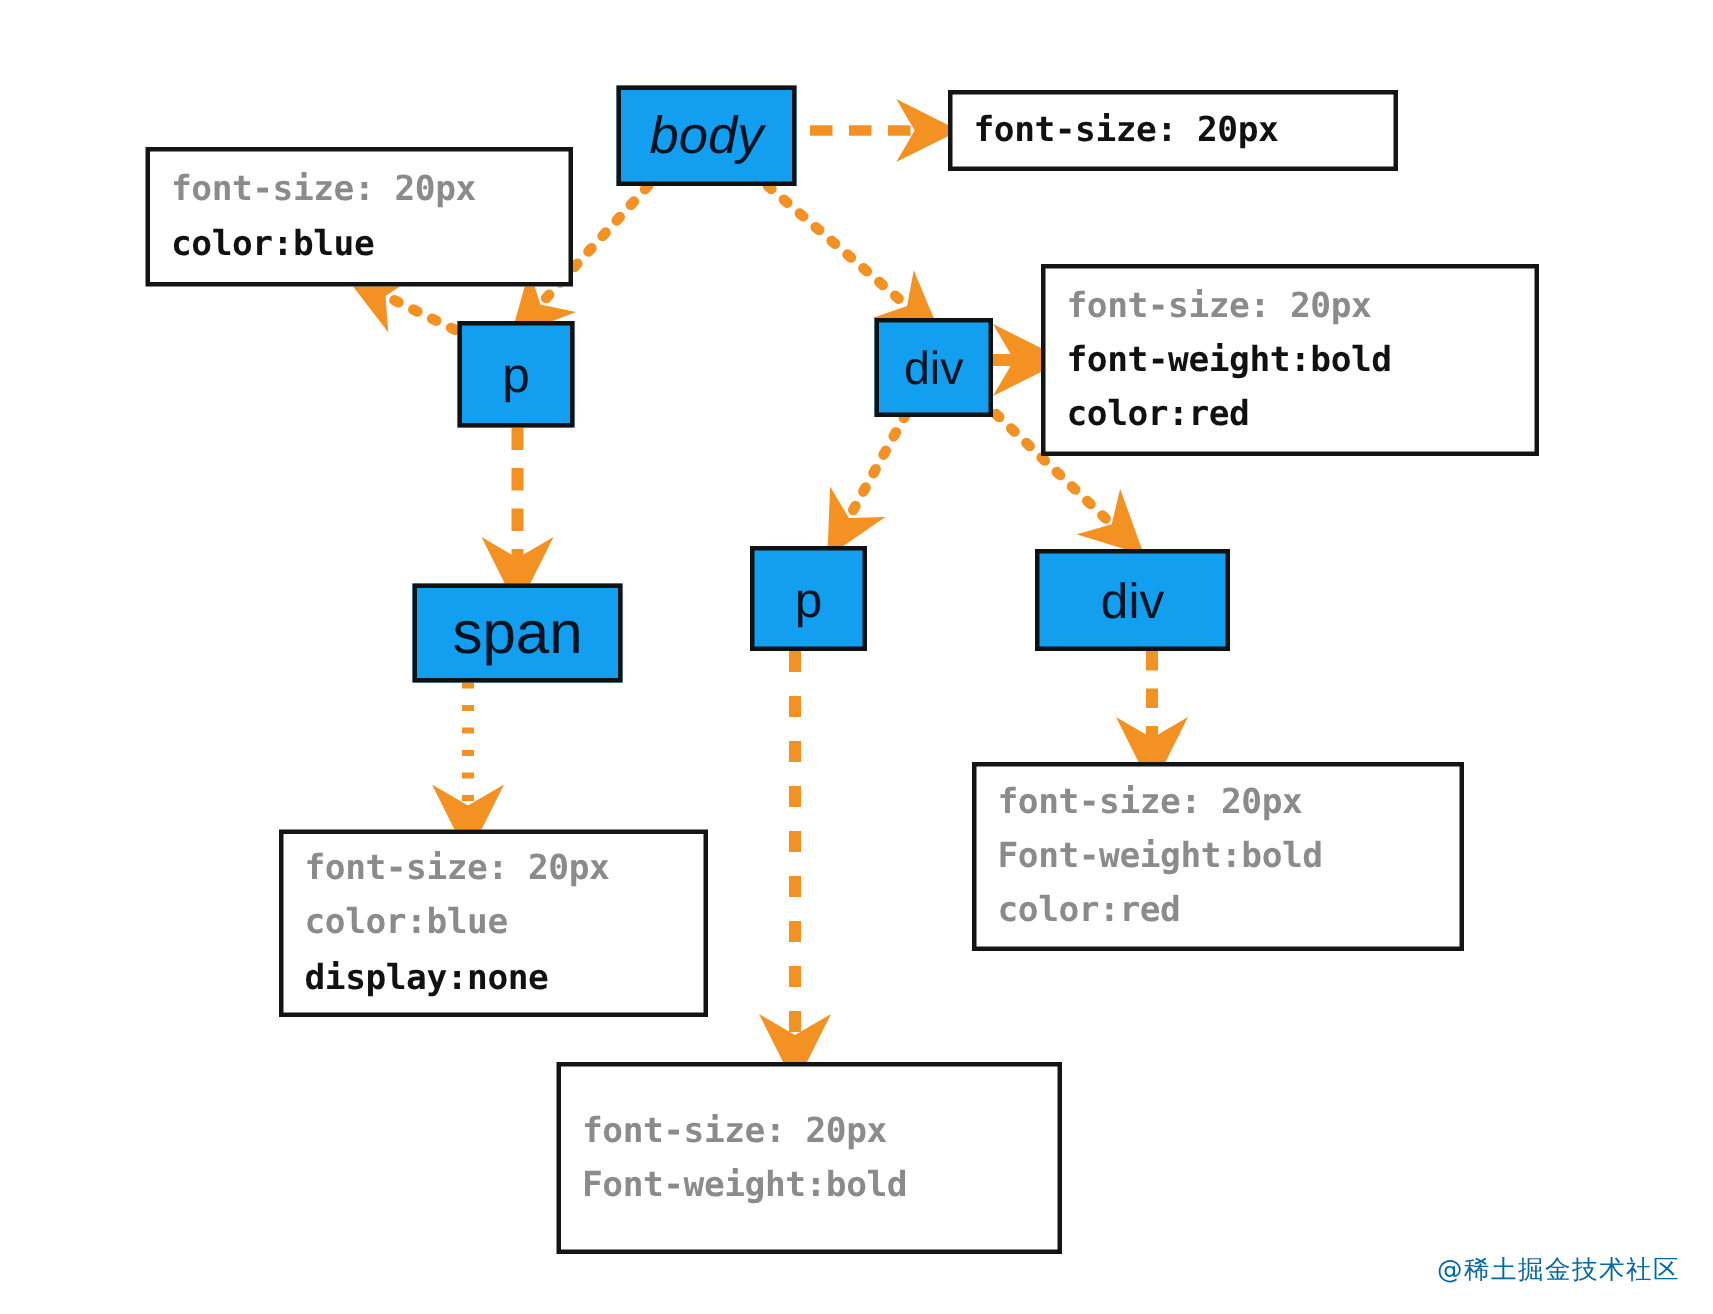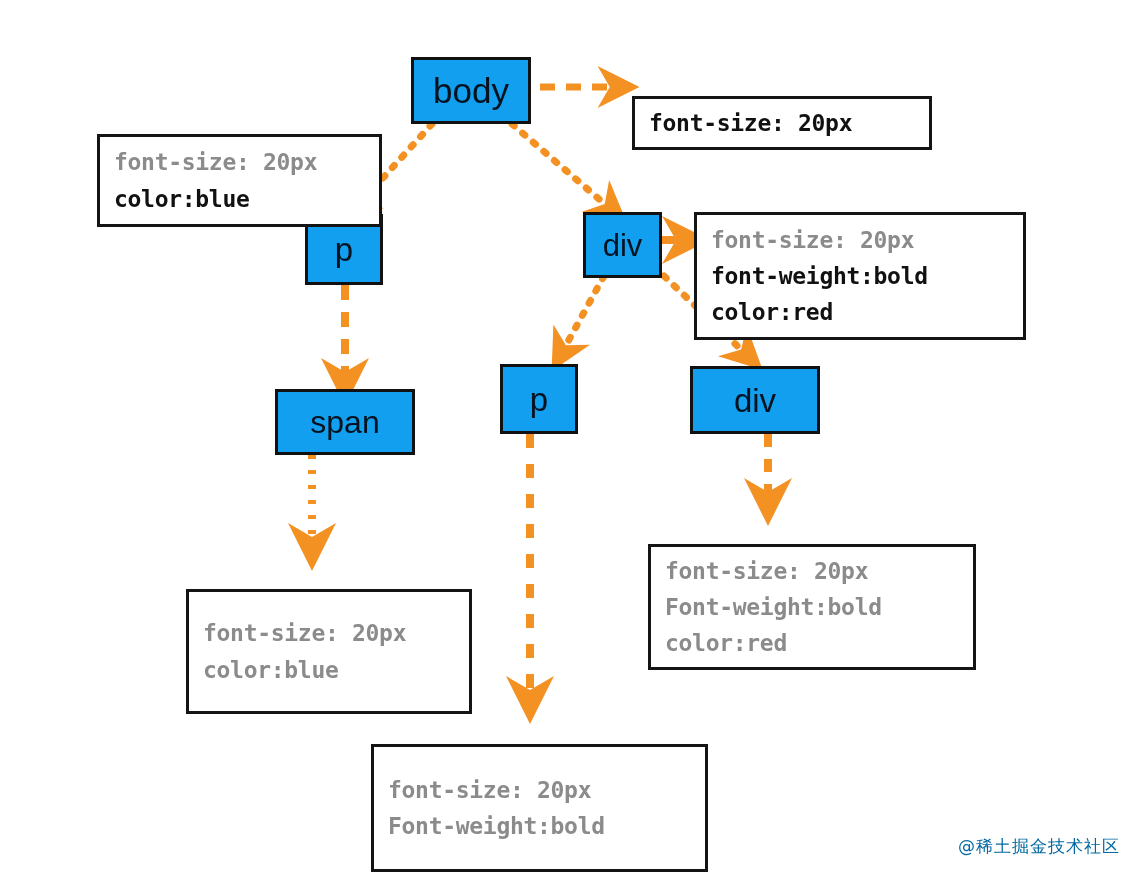--- a/index.html
+++ b/index.html
@@ -29,21 +29,20 @@
 
   
   .rulebox{
     position:absolute;
     background:#ffffff;
     border:3px solid #141414;
     box-sizing:border-box;
     font-family:"DejaVu Sans Mono","Liberation Mono",monospace;
     display:flex;flex-direction:column;justify-content:center;
     padding:6px 14px;
-    margin-top:36px;
   }
   .rulebox .line{
     white-space:pre;
     font-size:23px;
     line-height:1.58;
     letter-spacing:-0.3px;
   }
   .line.inherited{color:#8b8b8b;font-weight:bold;}
   .line.declared{color:#111111;font-weight:bold;}
 
@@ -85,33 +84,33 @@
 
     <line x1="604" y1="276" x2="560" y2="356" stroke="#F49123" stroke-width="7" stroke-dasharray="3 11" stroke-linecap="round" marker-end="url(#arrow)"></line>
 
     <line x1="664" y1="276" x2="750" y2="358" stroke="#F49123" stroke-width="7" stroke-dasharray="3 11" stroke-linecap="round" marker-end="url(#arrow)"></line>
 
     <line x1="530" y1="434" x2="530" y2="704" stroke="#F49123" stroke-width="8" stroke-dasharray="14 16" marker-end="url(#arrow)"></line>
 
     <line x1="768" y1="434" x2="768" y2="506" stroke="#F49123" stroke-width="8" stroke-dasharray="13 12" marker-end="url(#arrow)"></line>
   </svg>
 
-  <div class="node" style="left:411px;top:57px;width:120px;height:67px;font-size:35px;">
+  <div class="node" style="left:411px;top:57px;width:120px;height:67px;font-size:35px;font-style:italic;">
     <span>body</span>
   </div>
 
   <div class="node" style="left:305px;top:214px;width:78px;height:71px;font-size:33px;">
     <span>p</span>
   </div>
 
   <div class="node" style="left:583px;top:212px;width:79px;height:66px;font-size:31px;">
     <span>div</span>
   </div>
 
-  <div class="node" style="left:275px;top:389px;width:140px;height:66px;font-size:32px;">
+  <div class="node" style="left:275px;top:389px;width:140px;height:66px;font-size:40px;">
     <span>span</span>
   </div>
 
   <div class="node" style="left:500px;top:364px;width:78px;height:70px;font-size:33px;">
     <span>p</span>
   </div>
 
   <div class="node" style="left:690px;top:366px;width:130px;height:68px;font-size:33px;">
     <span>div</span>
   </div>
@@ -127,20 +126,21 @@
 
   <div class="rulebox" style="left:694px;top:176px;width:332px;height:128px;">
     <div class="line inherited">font-size: 20px</div>
     <div class="line declared">font-weight:bold</div>
     <div class="line declared">color:red</div>
   </div>
 
   <div class="rulebox" style="left:186px;top:553px;width:286px;height:125px;">
     <div class="line inherited">font-size: 20px</div>
     <div class="line inherited">color:blue</div>
+    <div class="line declared">display:none</div>
   </div>
 
   <div class="rulebox" style="left:648px;top:508px;width:328px;height:126px;">
     <div class="line inherited">font-size: 20px</div>
     <div class="line inherited">Font-weight:bold</div>
     <div class="line inherited">color:red</div>
   </div>
 
   <div class="rulebox" style="left:371px;top:708px;width:337px;height:128px;">
     <div class="line inherited">font-size: 20px</div>

